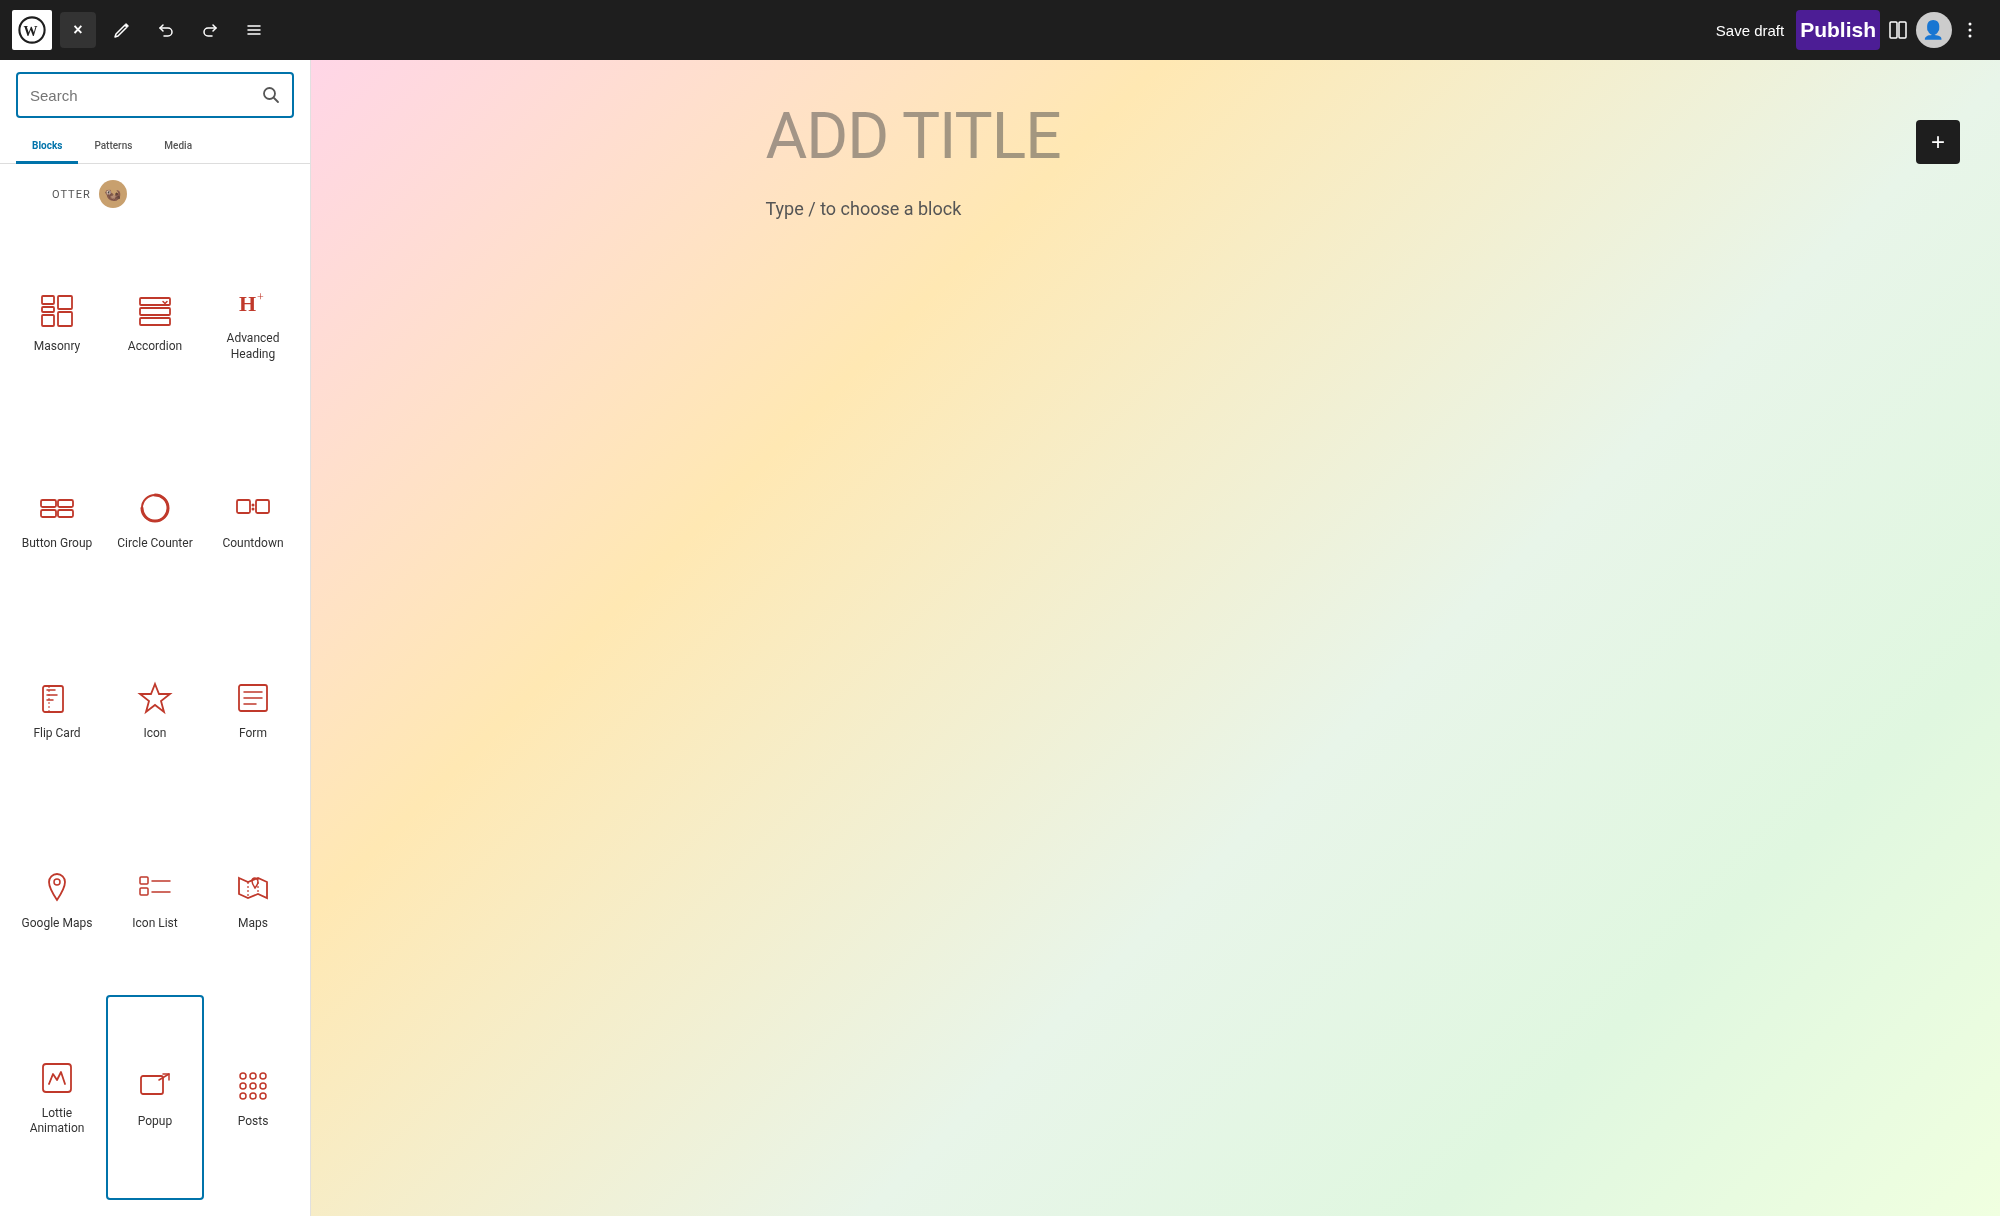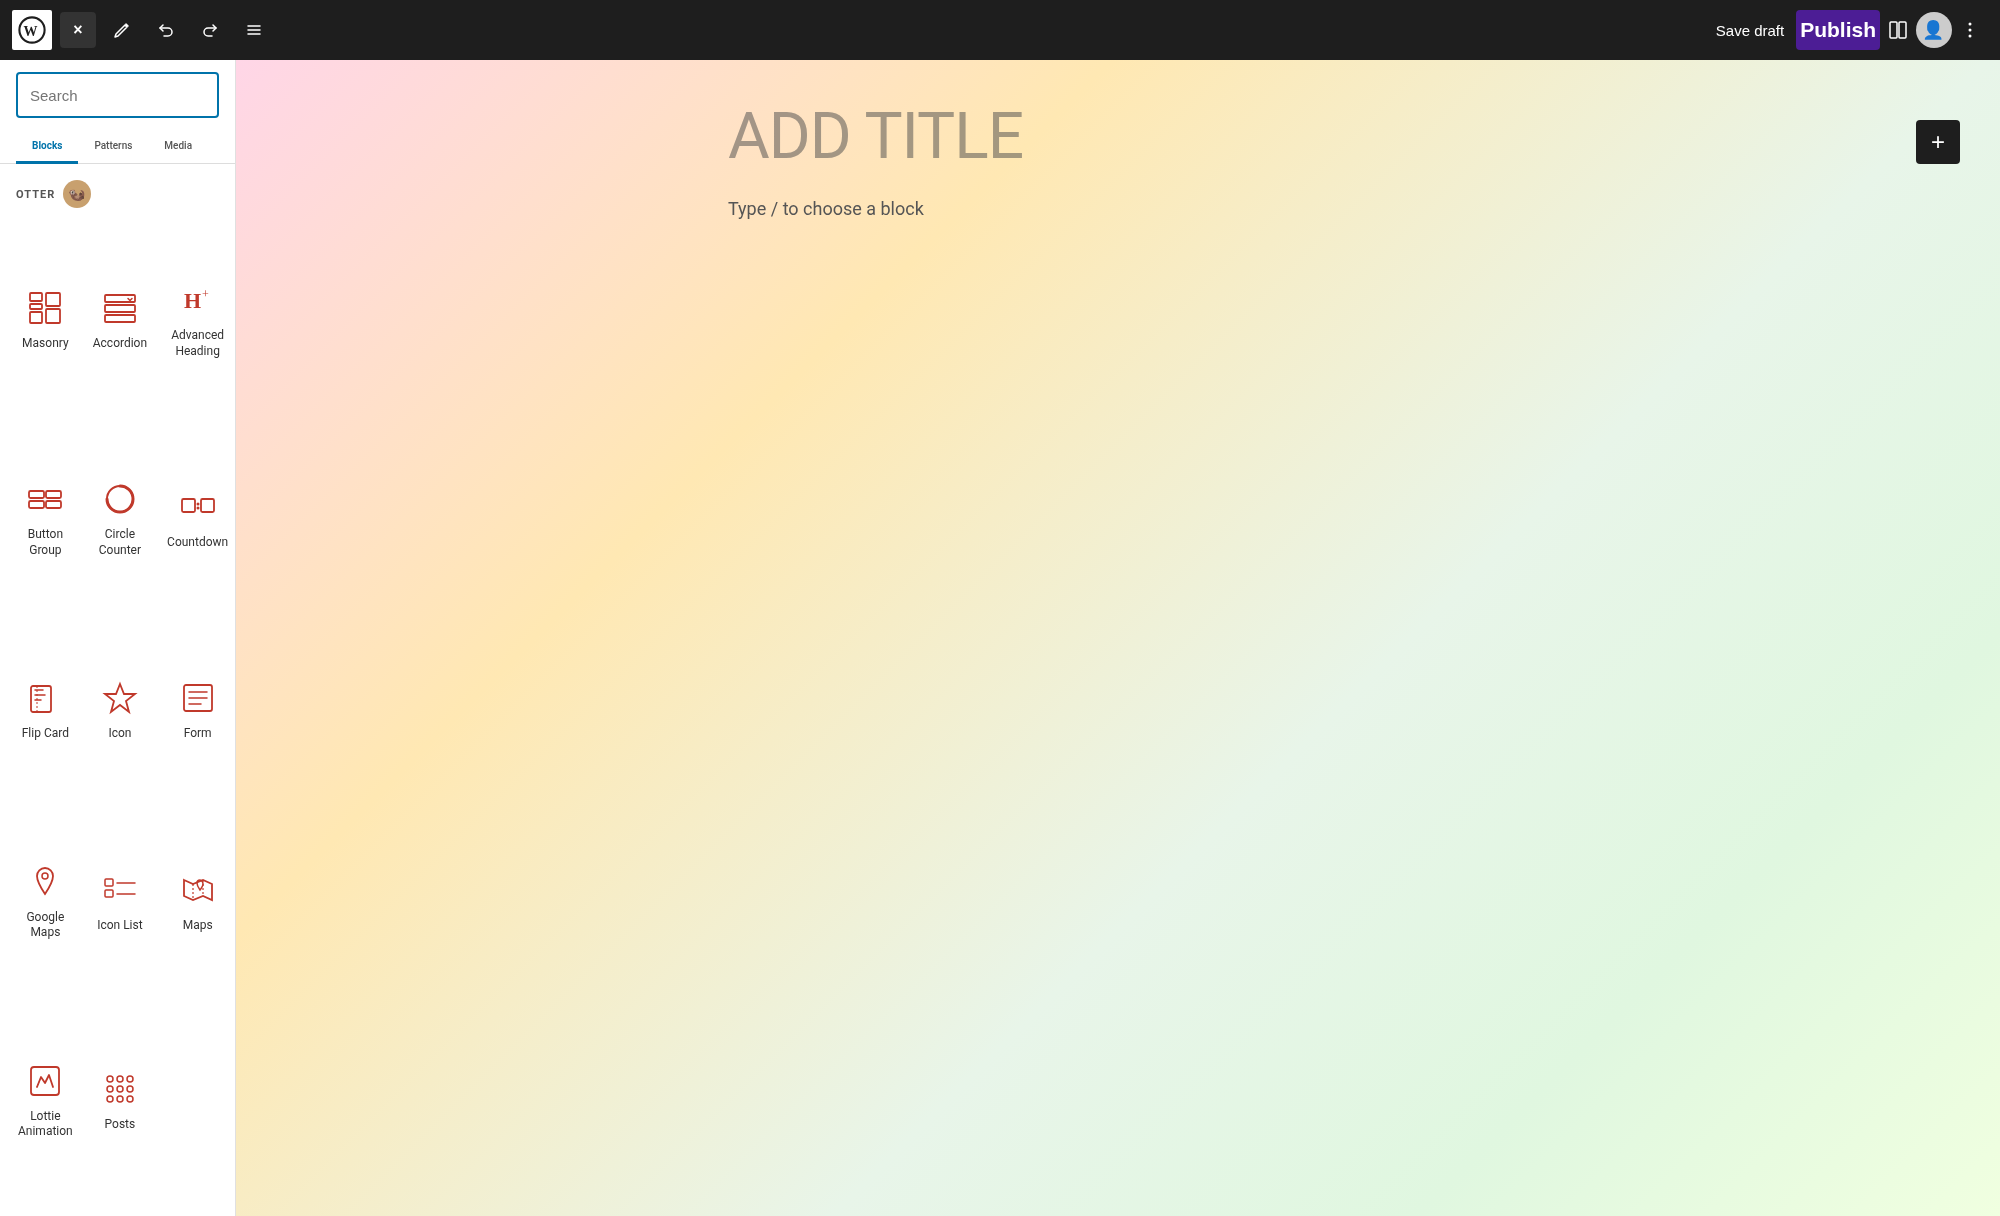--- a/index.html
+++ b/index.html
@@ -47,21 +47,21 @@
       font-size: 18px;
     }
 
     
     .main-layout {
       display: flex; flex: 1; overflow: hidden;
     }
 
     
     .sidebar {
-      width: 236px; flex-shrink: 0; background: #fff;
+      width: 311px; flex-shrink: 0; background: #fff;
       border-right: 1px solid #e0e0e0;
       display: flex; flex-direction: column; overflow: hidden;
     }
     .search-area {
       padding: 12px 16px;
     }
     .search-input-wrap {
       display: flex; align-items: center;
       border: 2px solid #0073aa; border-radius: 4px;
       overflow: hidden;
@@ -87,22 +87,22 @@
       color: #555; margin-bottom: -1px;
     }
     .tab.active { border-bottom-color: #0073aa; color: #0073aa; font-weight: 700; }
 
     
     .otter-header {
       display: flex; align-items: center; gap: 8px;
       padding: 16px 16px 8px;
     }
     .otter-label {
-      font-size: 11px; font-weight: 700; color: #555;
-      text-transform: uppercase; letter-spacing: 1px;
+      font-size: 11px; font-weight: 400; color: #555;
+      text-transform: uppercase; letter-spacing: 1px; margin-left: 36px;
     }
     .otter-avatar {
       width: 28px; height: 28px; border-radius: 50%;
       background: #c8a06e; display: flex; align-items: center;
       justify-content: center; font-size: 14px;
     }
 
     
     .blocks-grid {
       display: grid; grid-template-columns: repeat(3, 1fr);
@@ -380,20 +380,30 @@
         <div class="block-icon">
           <svg viewBox="0 0 36 36" fill="none">
             <rect x="4" y="4" width="28" height="28" rx="3" stroke="#c0392b" stroke-width="1.8" fill="none"></rect>
             <path d="M10 24 L14 14 L18 20 L22 12 L26 24" stroke="#c0392b" stroke-width="1.8" stroke-linecap="round" stroke-linejoin="round" fill="none"></path>
             <path d="M10 24 L14 14" stroke="#c0392b" stroke-width="1" stroke-dasharray="1 1"></path>
           </svg>
         </div>
         <span class="block-label">Lottie Animation</span>
       </div>
 
+      <div class="block-item selected">
+        <div class="block-icon">
+          <svg viewBox="0 0 36 36" fill="none">
+            <rect x="4" y="8" width="22" height="18" rx="2" stroke="#c0392b" stroke-width="1.8" fill="none"></rect>
+            <path d="M22 12 L32 6" stroke="#c0392b" stroke-width="1.5" stroke-linecap="round"></path>
+            <path d="M26 6h6v6" stroke="#c0392b" stroke-width="1.5" stroke-linecap="round" stroke-linejoin="round"></path>
+          </svg>
+        </div>
+        <span class="block-label">Popup</span>
+      </div>
 
       <div class="block-item">
         <div class="block-icon">
           <svg viewBox="0 0 36 36" fill="none">
             <circle cx="8" cy="8" r="3" stroke="#c0392b" stroke-width="1.5" fill="none"></circle>
             <circle cx="18" cy="8" r="3" stroke="#c0392b" stroke-width="1.5" fill="none"></circle>
             <circle cx="28" cy="8" r="3" stroke="#c0392b" stroke-width="1.5" fill="none"></circle>
             <circle cx="8" cy="18" r="3" stroke="#c0392b" stroke-width="1.5" fill="none"></circle>
             <circle cx="18" cy="18" r="3" stroke="#c0392b" stroke-width="1.5" fill="none"></circle>
             <circle cx="28" cy="18" r="3" stroke="#c0392b" stroke-width="1.5" fill="none"></circle>

